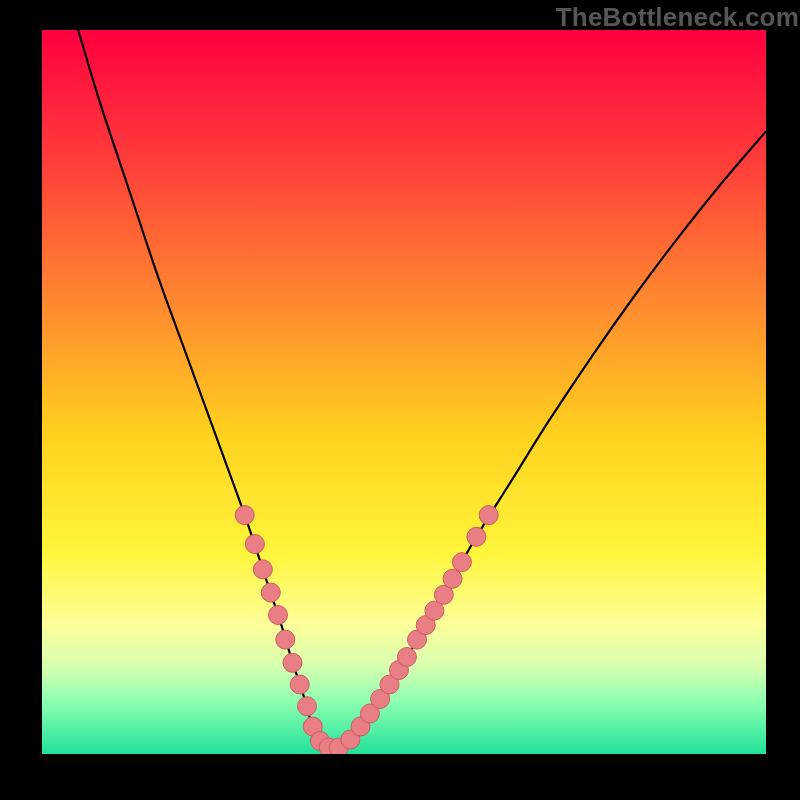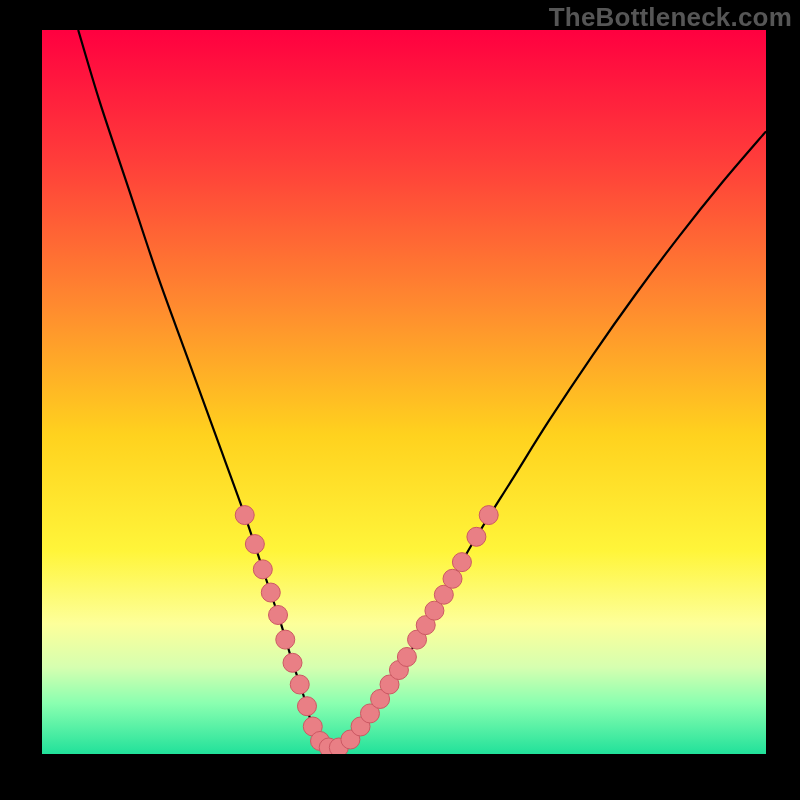--- a/index.html
+++ b/index.html
@@ -12,21 +12,21 @@
   }
   .frame {
     position: relative;
     width: 800px;
     height: 800px;
     background: #000;
   }
   .watermark {
     position: absolute;
     top: 2px;
-    right: 8px;
+    right: 1px;
     font-family: Arial, Helvetica, sans-serif;
     font-size: 26px;
     font-weight: 600;
     color: #565656;
     z-index: 10;
     letter-spacing: 0.2px;
   }
   svg.plot {
     position: absolute;
     left: 0;

